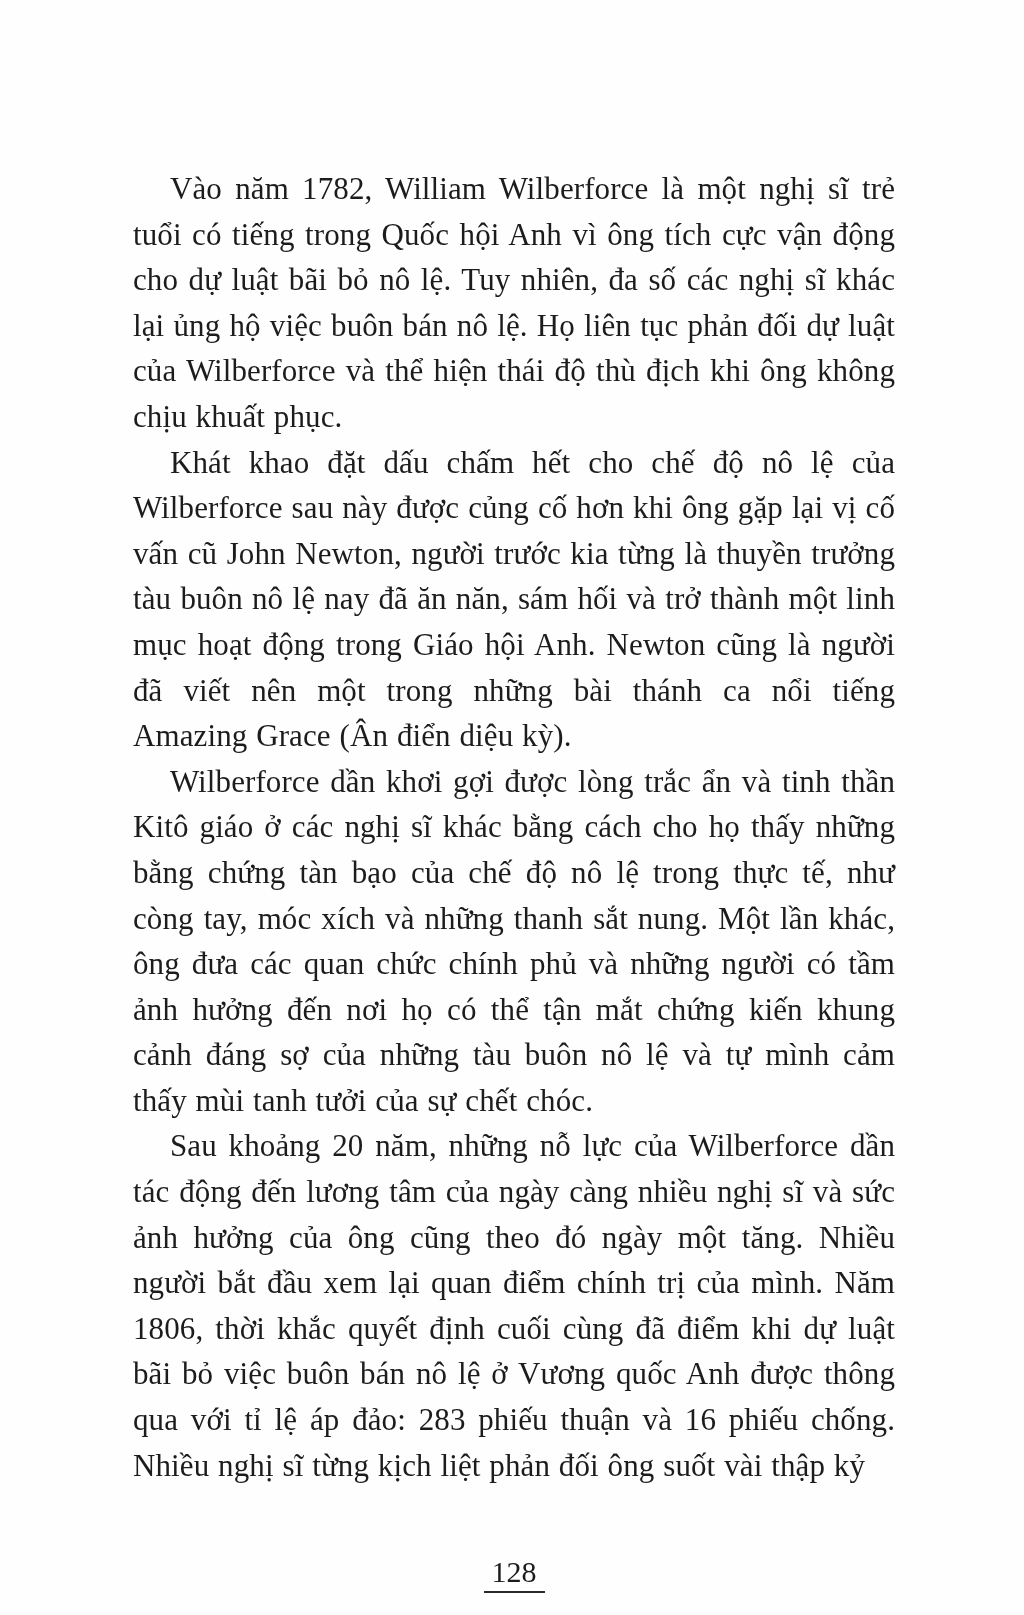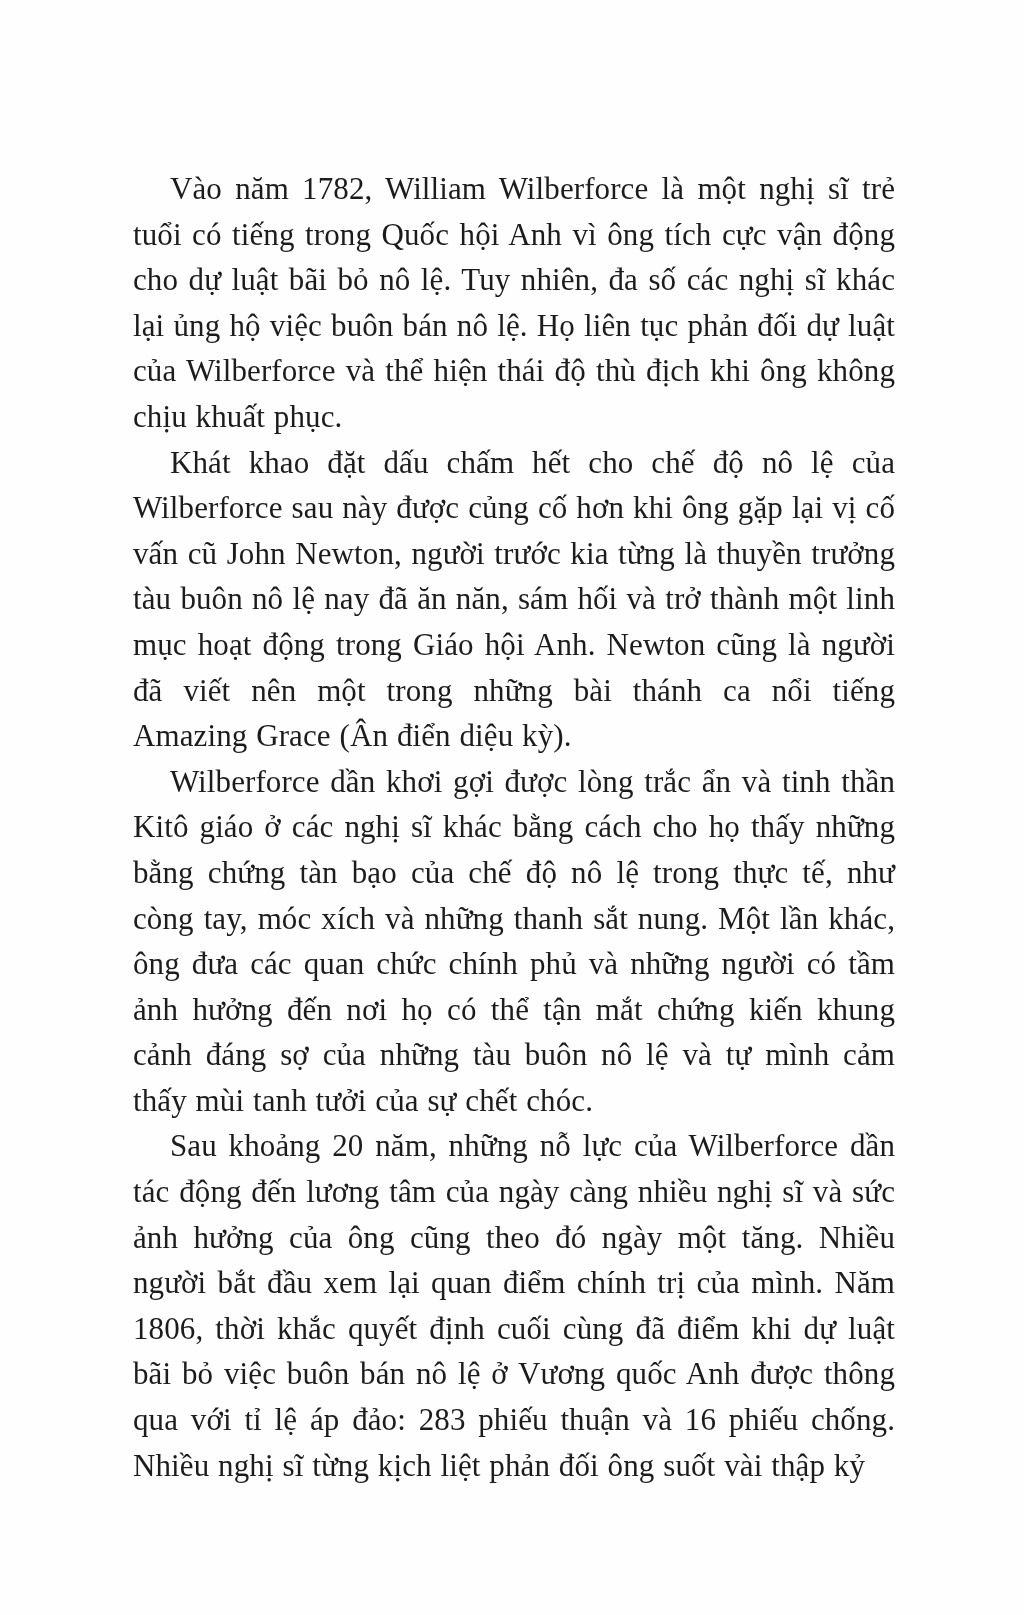--- a/index.html
+++ b/index.html
@@ -58,13 +58,16 @@
 </head>
 <body>
 
 <div class="page">
   <div class="text-block">
     <p>Vào năm 1782, William Wilberforce là một nghị sĩ trẻ tuổi có tiếng trong Quốc hội Anh vì ông tích cực vận động cho dự luật bãi bỏ nô lệ. Tuy nhiên, đa số các nghị sĩ khác lại ủng hộ việc buôn bán nô lệ. Họ liên tục phản đối dự luật của Wilberforce và thể hiện thái độ thù địch khi ông không chịu khuất phục.</p>
     <p>Khát khao đặt dấu chấm hết cho chế độ nô lệ của Wilberforce sau này được củng cố hơn khi ông gặp lại vị cố vấn cũ John Newton, người trước kia từng là thuyền trưởng tàu buôn nô lệ nay đã ăn năn, sám hối và trở thành một linh mục hoạt động trong Giáo hội Anh. Newton cũng là người đã viết nên một trong những bài thánh ca nổi tiếng Amazing Grace (Ân điển diệu kỳ).</p>
     <p>Wilberforce dần khơi gợi được lòng trắc ẩn và tinh thần Kitô giáo ở các nghị sĩ khác bằng cách cho họ thấy những bằng chứng tàn bạo của chế độ nô lệ trong thực tế, như còng tay, móc xích và những thanh sắt nung. Một lần khác, ông đưa các quan chức chính phủ và những người có tầm ảnh hưởng đến nơi họ có thể tận mắt chứng kiến khung cảnh đáng sợ của những tàu buôn nô lệ và tự mình cảm thấy mùi tanh tưởi của sự chết chóc.</p>
     <p>Sau khoảng 20 năm, những nỗ lực của Wilberforce dần tác động đến lương tâm của ngày càng nhiều nghị sĩ và sức ảnh hưởng của ông cũng theo đó ngày một tăng. Nhiều người bắt đầu xem lại quan điểm chính trị của mình. Năm 1806, thời khắc quyết định cuối cùng đã điểm khi dự luật bãi bỏ việc buôn bán nô lệ ở Vương quốc Anh được thông qua với tỉ lệ áp đảo: 283 phiếu thuận và 16 phiếu chống. Nhiều nghị sĩ từng kịch liệt phản đối ông suốt vài thập kỷ</p>
   </div>
+  <div class="footer">
+    <span class="page-number">128</span>
+  </div>
 </div>
 
 </body></html>

